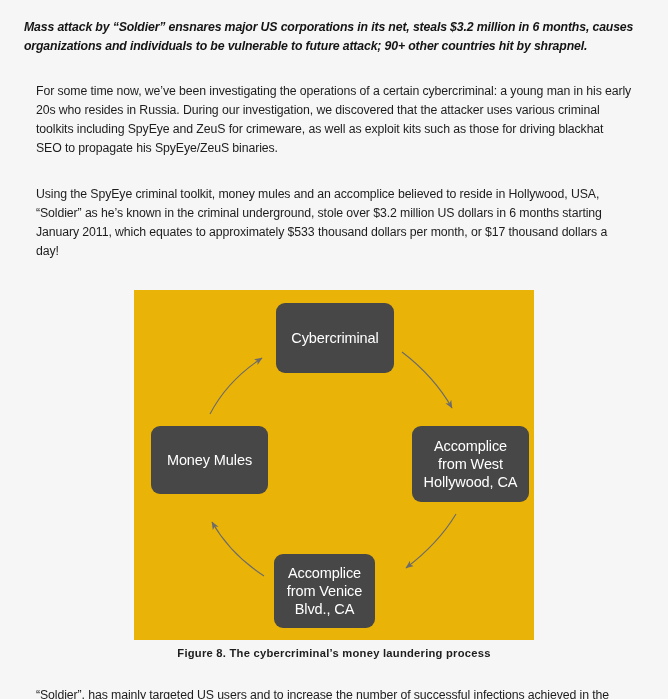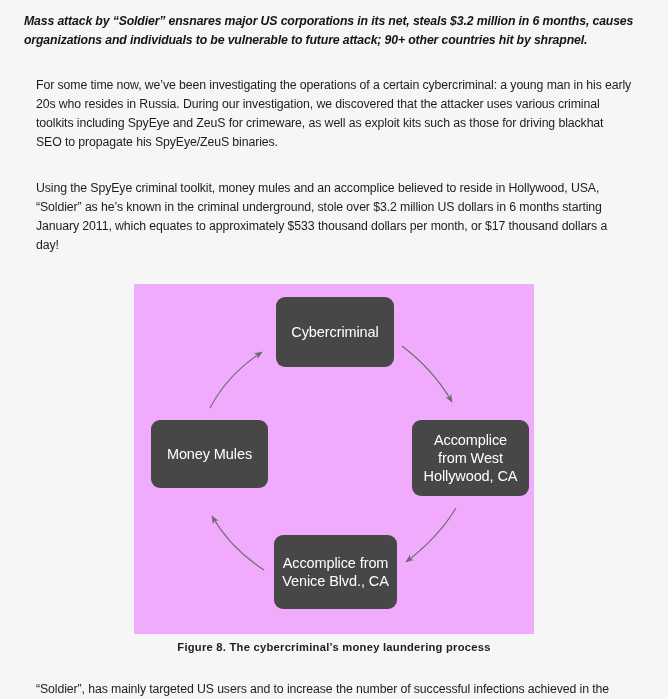--- a/index.html
+++ b/index.html
@@ -21,21 +21,21 @@
     box-sizing: border-box;
     padding: 0 24px;
   }
   .lead {
     font-size: 12.3px;
     line-height: 18.5px;
     font-weight: bold;
     font-style: italic;
     letter-spacing: -0.15px;
     margin: 0;
-    padding-top: 12px;
+    padding-top: 18px;
     color: #141414;
   }
   p.body-text {
     font-size: 12.3px;
     line-height: 19px;
     margin: 12px;
     padding-top: 15px;
     letter-spacing: -0.1px;
     color: #1d1d1d;
   }
@@ -51,41 +51,41 @@
   }
   .figure-wrap {
     margin: 0;
     padding-top: 17px;
   }
   .figure-canvas {
     position: relative;
     width: 400px;
     height: 350px;
     margin: 0 auto;
-    background: #f0abfc;
+    background: #eab308;
   }
   .node {
     position: absolute;
     background: #474747;
     border-radius: 9px;
     color: #ffffff;
     font-size: 14.5px;
     line-height: 18px;
     text-align: center;
     display: flex;
     align-items: center;
     justify-content: center;
     box-sizing: border-box;
     padding: 2px 6px;
     letter-spacing: -0.1px;
   }
   .node-cyber   { left: 142px; top: 13px;  width: 118px; height: 70px; }
   .node-mules   { left: 17px;  top: 136px; width: 117px; height: 68px; }
   .node-whollyw { left: 278px; top: 136px; width: 117px; height: 76px; }
-  .node-venice  { left: 140px; top: 251px; width: 123px; height: 74px; justify-content: center; }
+  .node-venice  { left: 140px; top: 264px; width: 101px; height: 74px; justify-content: center; }
 
   .arrows {
     position: absolute;
     left: 0;
     top: 0;
     width: 400px;
     height: 350px;
     pointer-events: none;
   }
   .caption {

